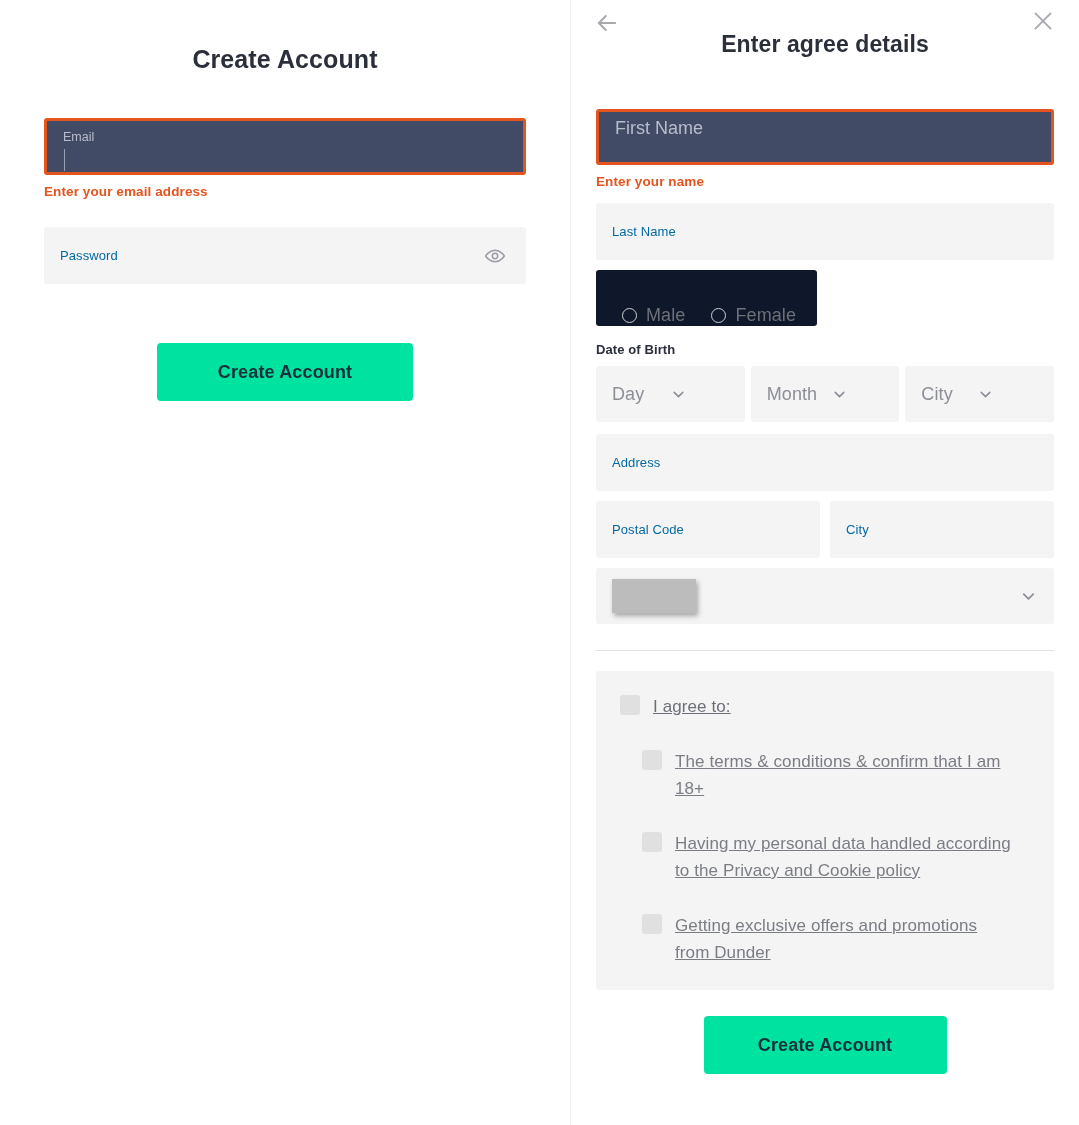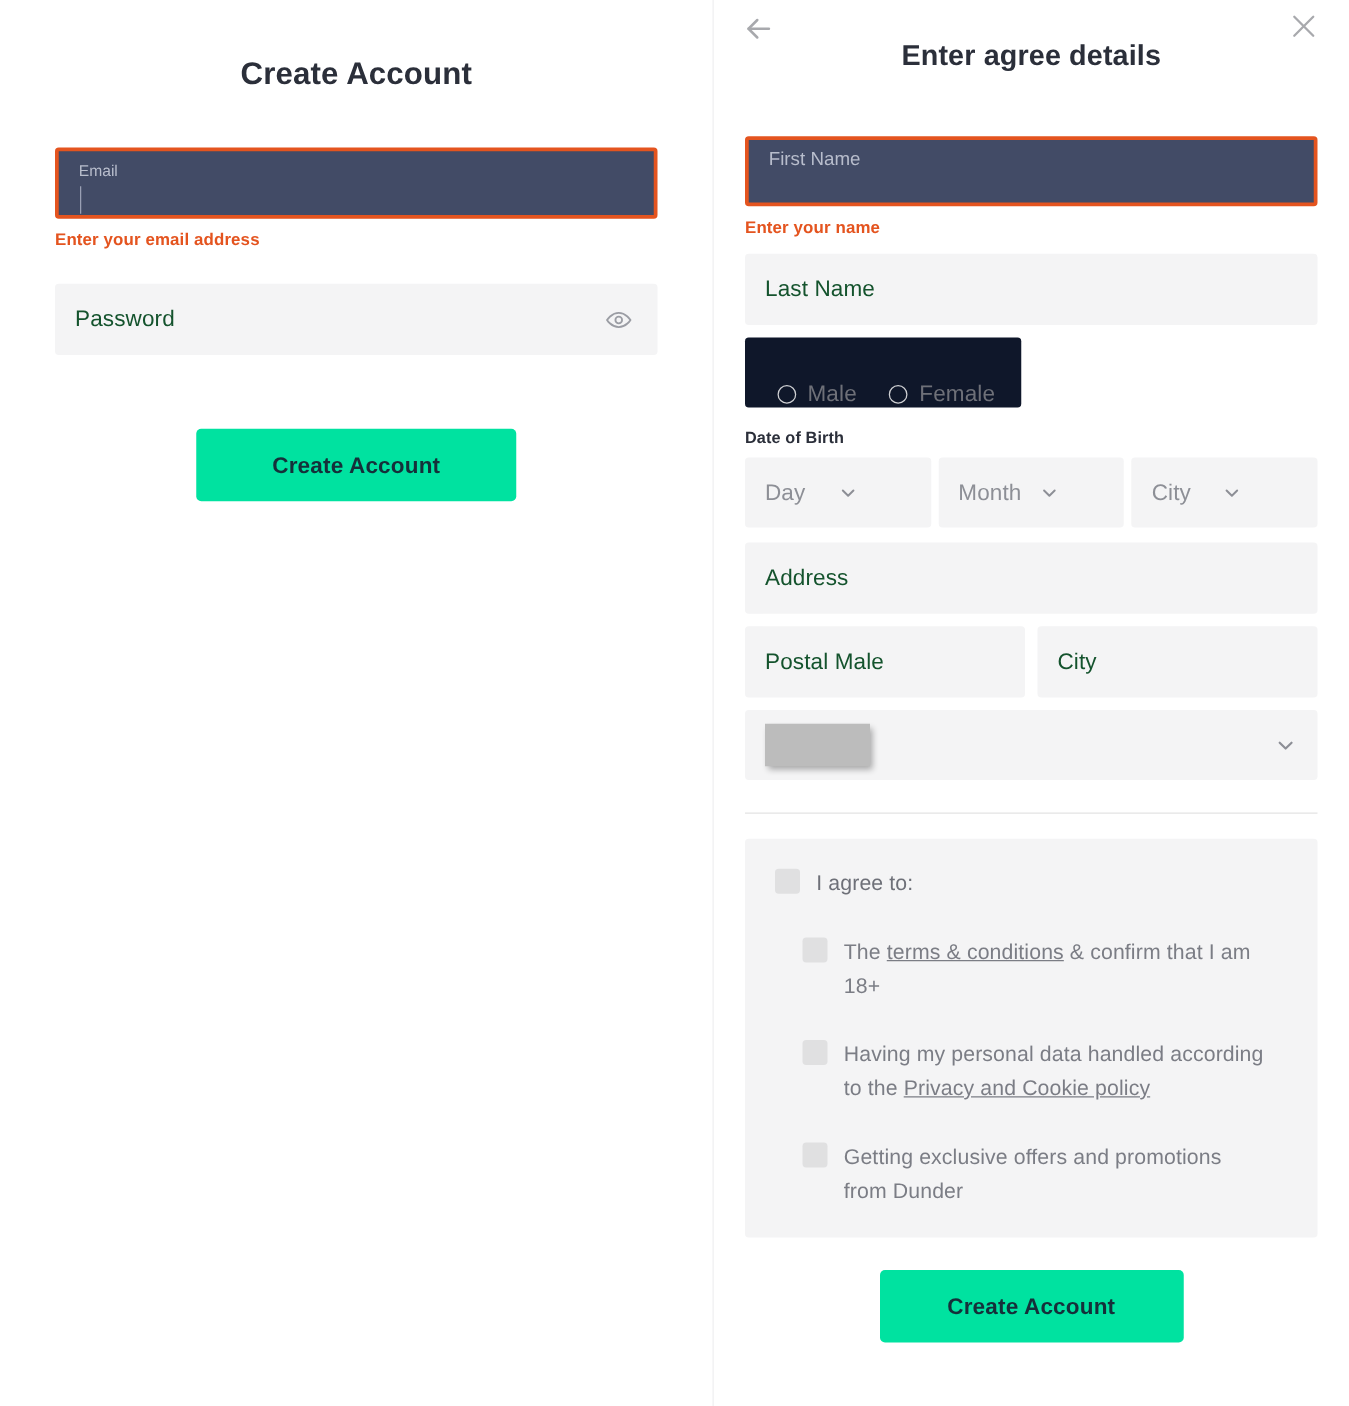--- a/index.html
+++ b/index.html
@@ -81,22 +81,22 @@
     position: relative;
     height: 57px;
     background: #f4f4f5;
     border: none;
     border-radius: 3px;
     display: flex;
     align-items: center;
     padding: 0 16px;
   }
   .field .placeholder {
-    font-size: 18px;
-    color: #14532d;
+    font-size: 13px;
+    color: #0369a1;
     letter-spacing: 0.1px;
   }
   .field .eye {
     position: absolute;
     right: 20px;
     top: 50%;
     transform: translateY(-50%);
     line-height: 0;
   }
 
@@ -166,21 +166,21 @@
     letter-spacing: 0.1px;
   }
 
   .right-form {
     width: 458px;
     margin: 0 auto;
     padding-top: 31px;
   }
 
   .field-focused.sm { height: 56px; }
-  .field-focused.sm .float-label { font-size: 15px; }
+  .field-focused.sm .float-label { font-size: 18px; }
 
   .gap-10 { height: 10px; }
   .gap-12 { height: 12px; }
   .gap-14 { height: 14px; }
   .gap-16 { height: 16px; }
 
   
   .gender-box {
     width: 221px;
     height: 56px;
@@ -292,20 +292,21 @@
     flex: 0 0 20px;
     margin-top: 2px;
     cursor: pointer;
   }
   .consent-text {
     font-size: 17px;
     line-height: 27px;
     color: #7b7d85;
     letter-spacing: 0.1px;
     max-width: 340px;
+    text-decoration: underline;
   }
   .consent-text.top { color: #6e7078; }
   .link-u {
     text-decoration: underline;
     color: #7b7d85;
     cursor: pointer;
   }
 
   .btn-wrap-right {
     display: flex;
@@ -427,21 +428,21 @@
       <div class="gap-12"></div>
 
       <div class="field">
         <span class="placeholder">Address</span>
       </div>
 
       <div class="gap-10"></div>
 
       <div class="two-col">
         <div class="field">
-          <span class="placeholder">Postal Male</span>
+          <span class="placeholder">Postal Code</span>
         </div>
         <div class="field">
           <span class="placeholder">City</span>
         </div>
       </div>
 
       <div class="gap-10"></div>
 
       <div class="country-select">
         <span class="flag-placeholder"></span>

